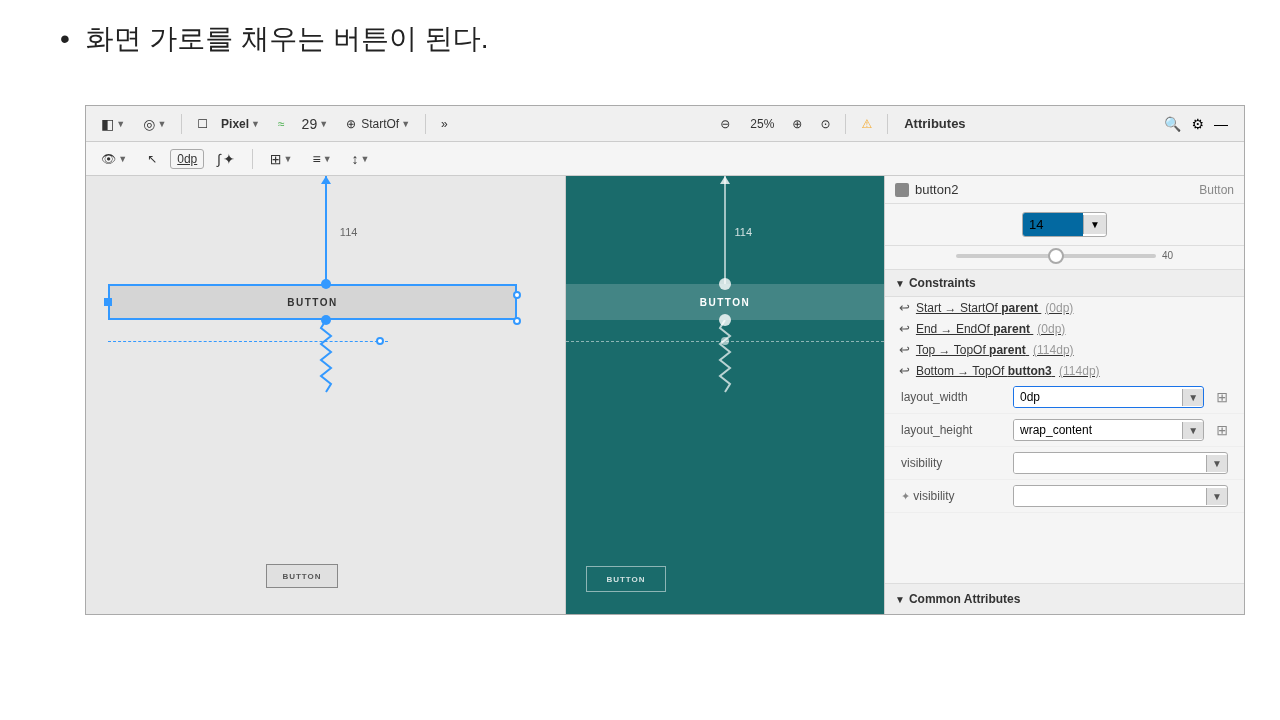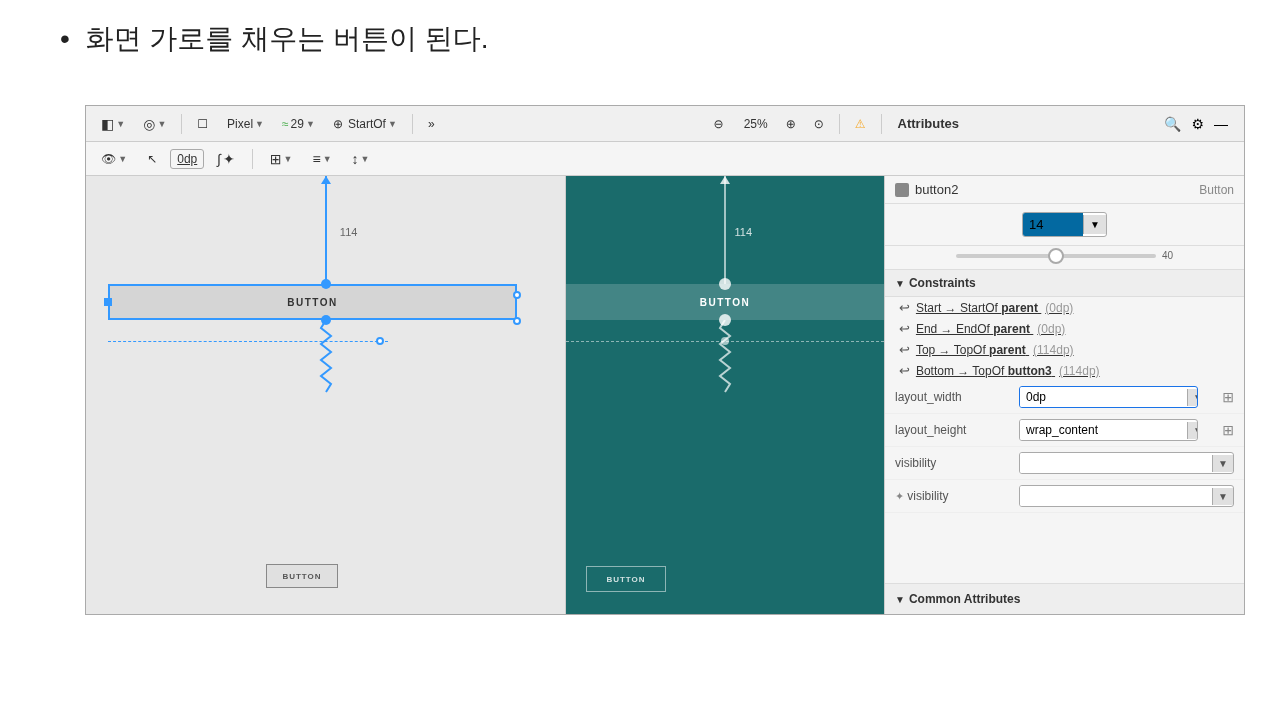--- a/index.html
+++ b/index.html
@@ -259,23 +259,23 @@
     }
     .constraint-value {
       color: #999;
       margin-left: 4px;
     }
 
     
     .prop-row {
       display: flex;
       align-items: center;
-      padding: 5px 10px;
+      padding: 5px 16px;
       border-bottom: 1px solid #eee;
-      gap: 24px;
+      gap: 12px;
     }
     .prop-label {
       width: 100px;
       color: #555;
       font-size: 12px;
       flex-shrink: 0;
     }
     .prop-input-group {
       display: flex;
       align-items: center;
@@ -340,26 +340,26 @@
       <span class="toolbar-icon">◧</span>
       <span class="chevron">▼</span>
     </div>
     <div class="toolbar-btn">
       <span class="toolbar-icon">◎</span>
       <span class="chevron">▼</span>
     </div>
     <div class="toolbar-sep"></div>
     <div class="toolbar-btn">
       <span>☐</span>
-      <span style="margin-left:17px; font-size:12px;">Pixel</span>
+      <span style="margin-left:11px; font-size:12px;font-weight:bold;">Pixel</span>
       <span class="chevron">▼</span>
     </div>
     <div class="toolbar-btn">
       <span style="font-size:12px; color:#4caf50;">≈</span>
-      <span style="margin-left:0; font-size:12px;">29</span>
+      <span style="margin-left:15px; font-size:14px;">29</span>
       <span class="chevron">▼</span>
     </div>
     <div class="toolbar-btn">
       <span>⊕</span>
       <span style="margin-left:3px; font-size:12px;">StartOf</span>
       <span class="chevron">▼</span>
     </div>
     <div class="toolbar-sep"></div>
     <div class="toolbar-btn">
       <span style="font-size:12px;">»</span>

